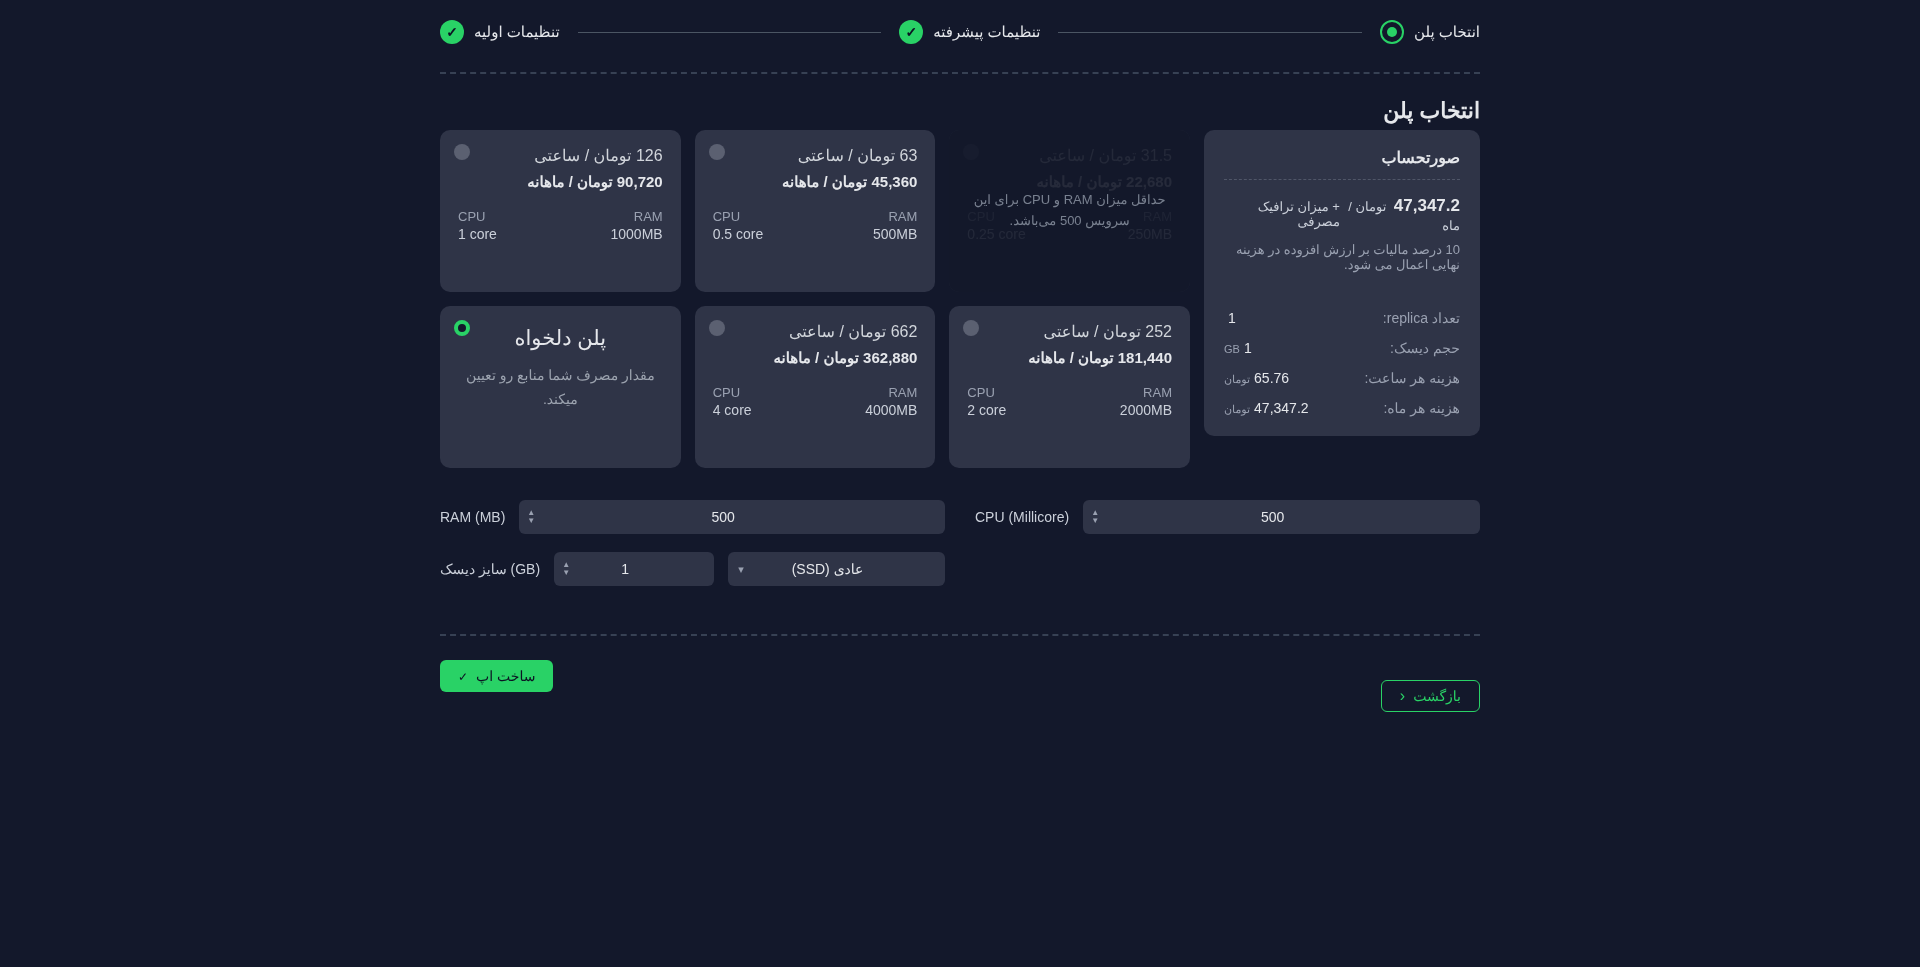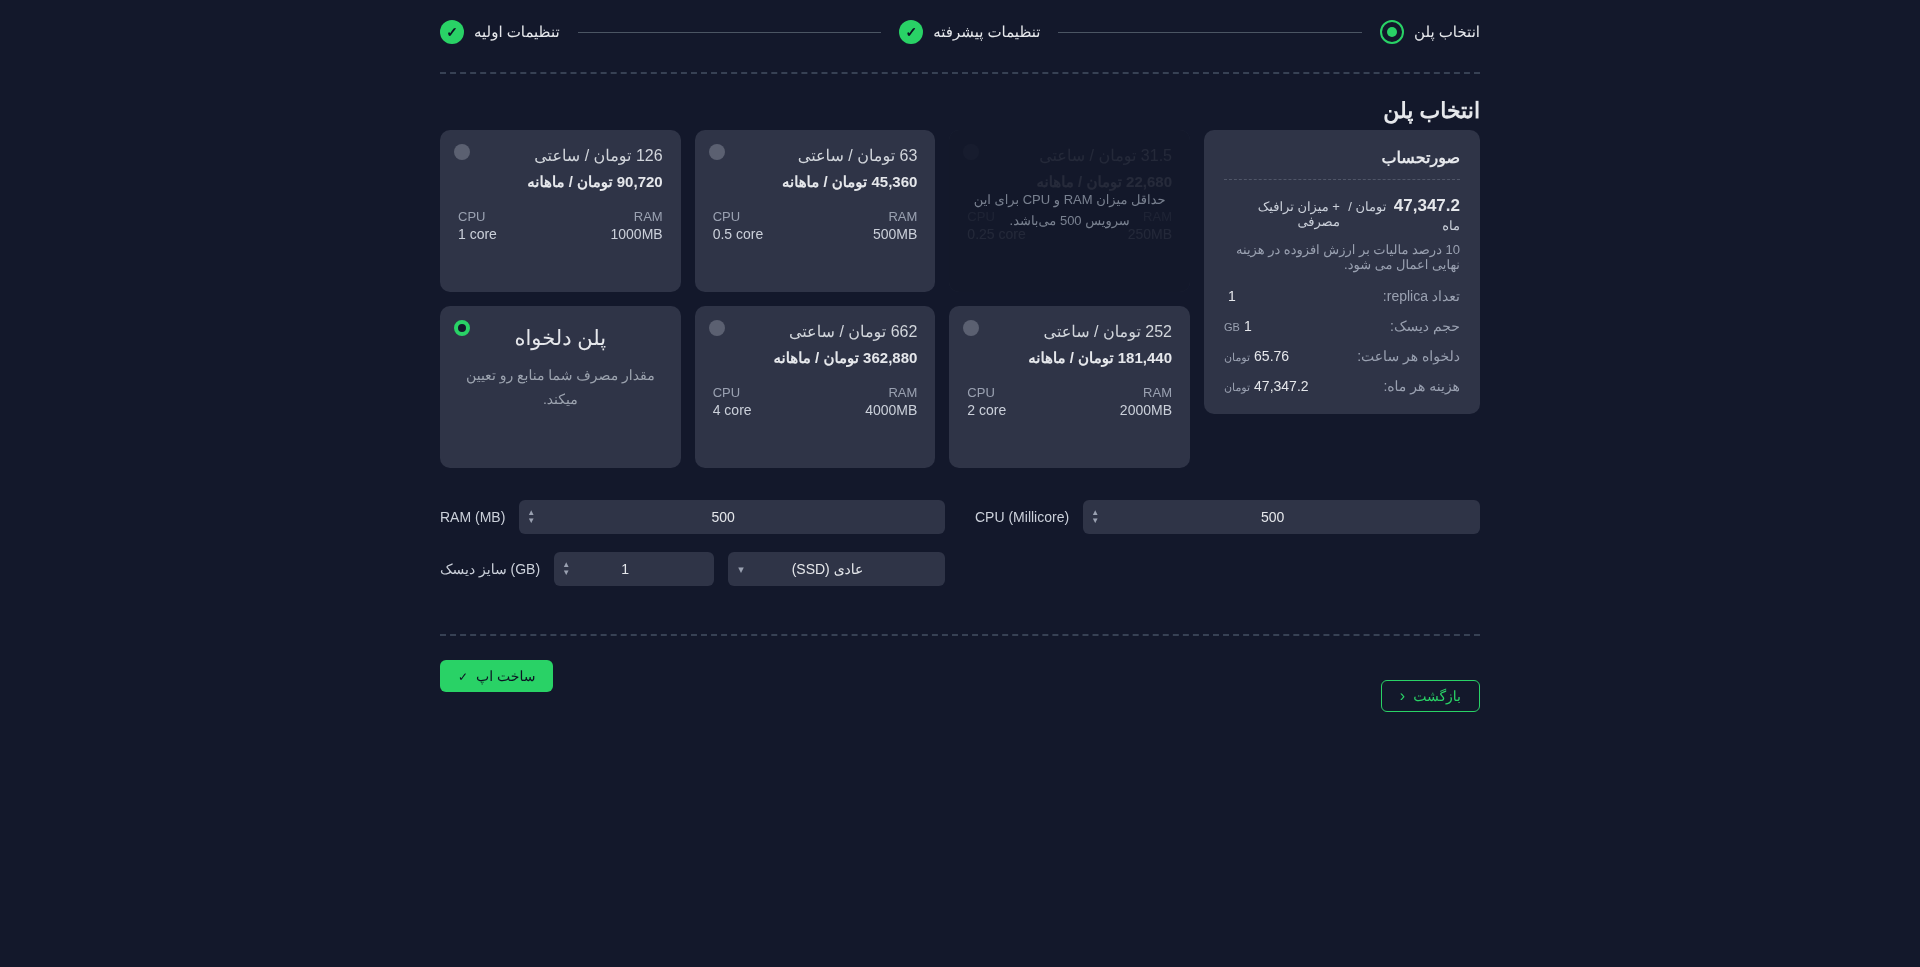--- a/index.html
+++ b/index.html
@@ -82,21 +82,21 @@
   background:#2f3447;
   border-radius:10px;
   padding:18px 20px 20px;
 }
 .invoice h3 { font-size:16px; font-weight:700; color:#e5e7eb; text-align:right; margin-bottom:12px; }
 .invoice hr { border:none; border-top:1px dashed #505668; margin-bottom:16px; }
 .inv-main { display:flex; justify-content:space-between; align-items:baseline; direction:rtl; margin-bottom:8px;}
 .inv-main .val { font-size:17px; font-weight:700; color:#e5e7eb; }
 .inv-main .unit { font-size:13px; color:#cbd0da; margin-right:3px;}
 .inv-main .plus { font-size:13px; color:#cbd0da; }
-.inv-note { font-size:13px; color:#9aa1b1; direction:rtl; text-align:right; margin-bottom:16px; }
+.inv-note { font-size:13px; color:#9aa1b1; direction:rtl; text-align:right; margin-bottom:38px; }
 .inv-row { display:flex; justify-content:space-between; direction:rtl; font-size:14px; margin-bottom:14px; }
 .inv-row .k { color:#9aa1b1; }
 .inv-row .v { color:#e5e7eb; display:flex; gap:4px; align-items:baseline;}
 .inv-row .v .u { font-size:11px; color:#9aa1b1; }
 
 
 .inputs { margin-top:32px; }
 .input-row { display:flex; flex-direction:row-reverse; gap:30px; margin-bottom:18px; }
 .input-group { display:flex; flex-direction:row-reverse; align-items:center; gap:14px; flex:1; }
 .input-group.half { flex:0 0 calc(50% - 15px); }
@@ -276,21 +276,21 @@
             </span>
         </div>
         <div class="inv-row">
           <span class="k">حجم دیسک:</span>
           <span class="v">
               <span>1</span>
               <span class="u">GB</span>
             </span>
         </div>
         <div class="inv-row">
-          <span class="k">دلخواه هر ساعت:</span>
+          <span class="k">هزینه هر ساعت:</span>
           <span class="v">
               <span>65.76</span>
               <span class="u">تومان</span>
             </span>
         </div>
         <div class="inv-row" style="margin-bottom:0">
           <span class="k">هزینه هر ماه:</span>
           <span class="v">
               <span>47,347.2</span>
               <span class="u">تومان</span>

